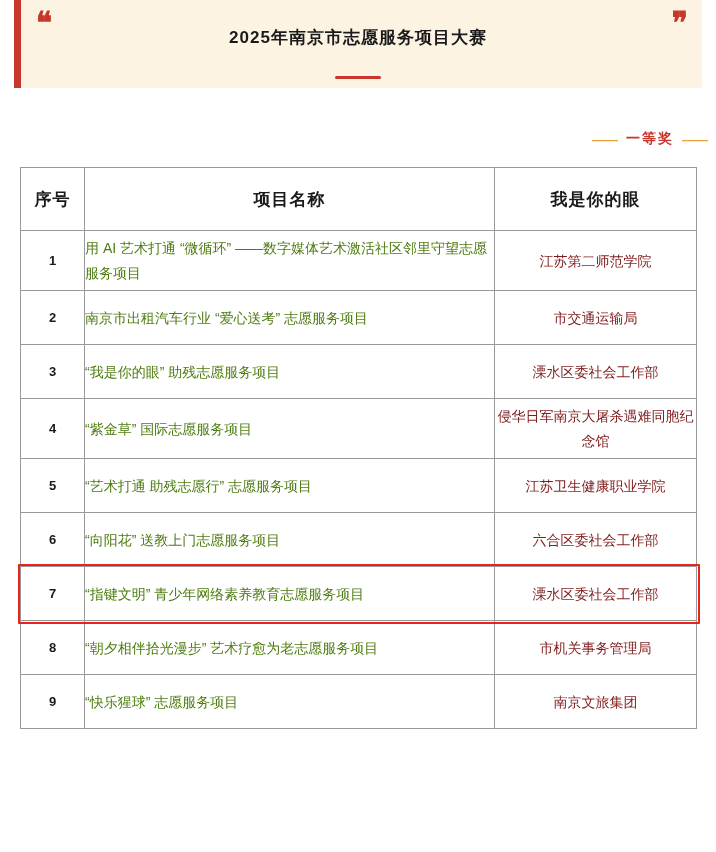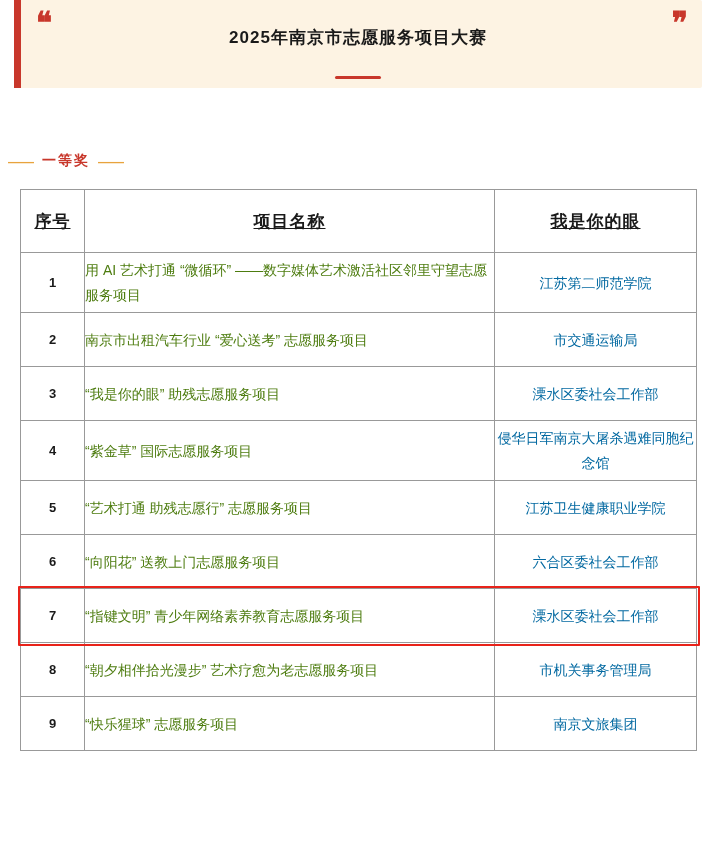--- a/index.html
+++ b/index.html
@@ -66,22 +66,22 @@
     transform: translateX(-50%);
     bottom: 9px;
     width: 46px;
     height: 3px;
     background: #c8372b;
     border-radius: 2px;
   }
 
   
   .award-row {
-    margin-top: 64px;
-    text-align: left;
+    margin-top: 42px;
+    text-align: right;
     font-size: 14px;
     font-weight: bold;
     color: #c8372b;
     letter-spacing: 2px;
   }
   .award-row .deco {
     display: inline-block;
     color: #e8a33d;
     font-size: 13px;
     letter-spacing: 0;
@@ -106,41 +106,40 @@
     border: 1px solid #999;
     padding: 0;
   }
   table.main thead th {
     height: 62px;
     font-size: 17px;
     font-weight: bold;
     color: #1a1a1a;
     text-align: center;
     letter-spacing: 1px;
-    text-decoration: underline;
   }
   col.c-no { width: 64px; }
   col.c-name { width: 410px; }
   col.c-unit { width: 202px; }
 
   td.no {
     text-align: center;
     font-size: 13px;
     font-weight: bold;
     color: #1a1a1a;
   }
   td.name {
     font-size: 14px;
     color: #4d7c0f;
     padding: 8px 12px;
     line-height: 1.75;
   }
   td.unit {
     font-size: 14px;
-    color: #0369a1;
+    color: #7f1d1d;
     text-align: center;
     line-height: 1.75;
     padding: 8px 6px;
   }
   tr.body-row { height: 54px; }
   tr.tall { height: 60px; }
 
   
   .highlight-box {
     position: absolute;

